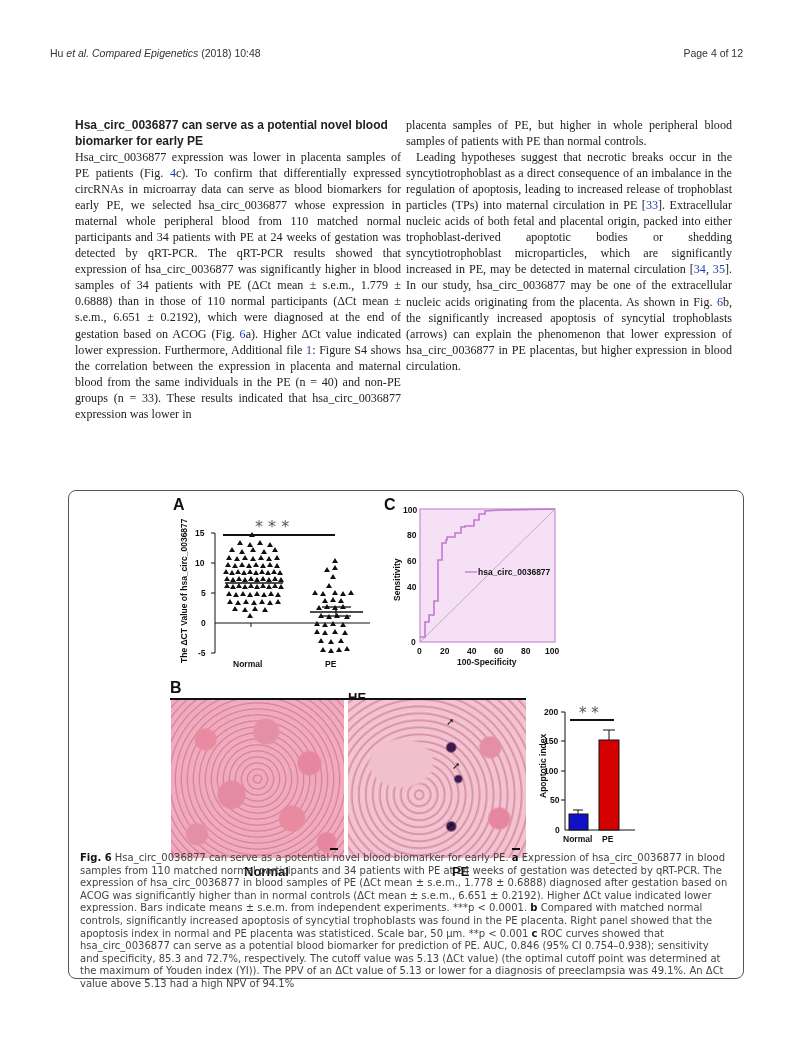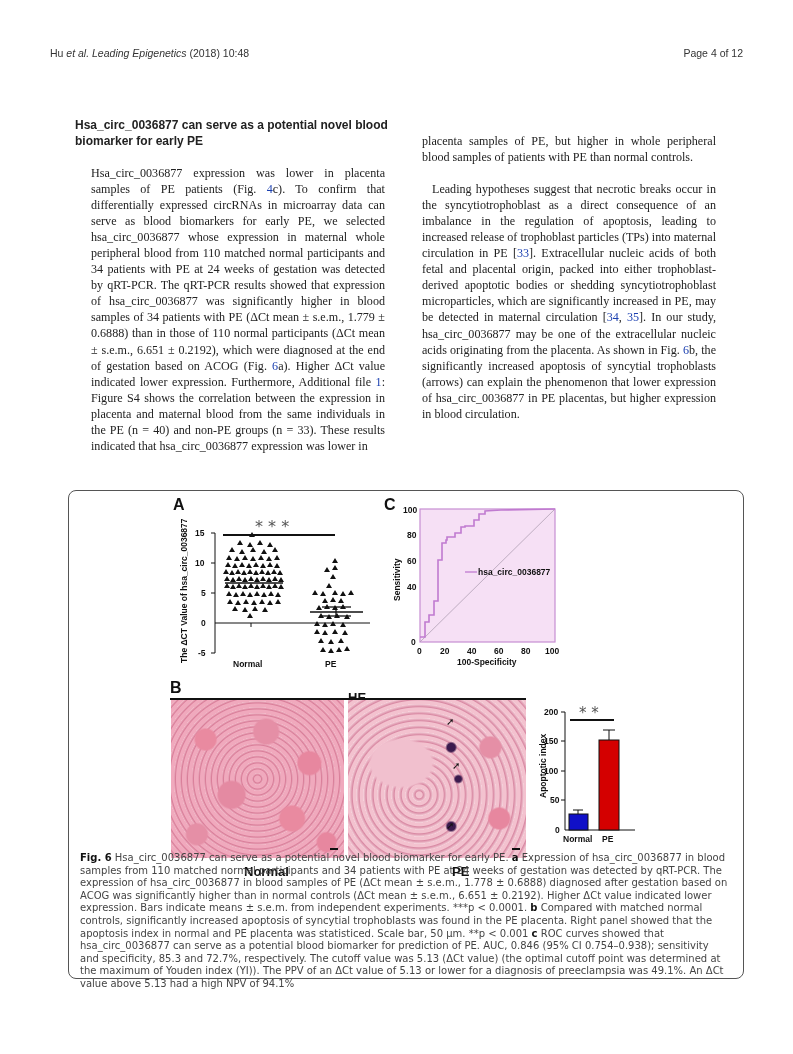--- a/index.html
+++ b/index.html
@@ -3,36 +3,36 @@
 <meta charset="utf-8">
 <style>
   html, body { margin:0; padding:0; background:#ffffff; }
   body { width:793px; height:1054px; position:relative; overflow:hidden; font-family:"Liberation Serif", serif; color:#222; }
   .running-head { position:absolute; top:47px; left:50px; right:50px; font-family:"Liberation Sans", sans-serif; font-size:10.5px; color:#333; display:flex; justify-content:space-between; }
   .running-head i { font-style:italic; }
   .col { position:absolute; top:117px; width:326px; font-size:12.1px; line-height:16.05px; text-align:justify; }
   .col.left { left:75px; }
   .col.right { left:406px; }
   .sec-title { font-family:"Liberation Sans", sans-serif; font-weight:bold; font-size:12px; line-height:16px; margin:0; text-align:left; }
-  .col p { margin:16px; }
+  .col p { margin:0; }
   .col p.indent { text-indent:10px; }
   .ref { color:#1a3fb0; }
   .fig-box { position:absolute; left:68px; top:490px; width:676px; height:489px; border:1.3px solid #555; border-radius:8px; box-sizing:border-box; }
   .panel-letter { position:absolute; font-family:"Liberation Sans", sans-serif; font-weight:bold; font-size:16px; color:#111; }
   .axis-text { font-family:"Liberation Sans", sans-serif; font-weight:bold; font-size:8.5px; fill:#111; }
   .hist { position:absolute; top:700px; height:158px; overflow:hidden; }
   .hist-label { position:absolute; font-family:"Liberation Sans", sans-serif; font-weight:bold; font-size:13px; color:#111; }
   .caption { position:absolute; left:80px; top:852px; width:650px; font-family:"DejaVu Sans", sans-serif; font-size:10px; line-height:12.6px; color:#444; }
   .caption b { color:#111; }
 </style>
 </head>
 <body>
 
 <div class="running-head">
-  <span><span>Hu </span><i>et al. Leading Epigenetics</i><span> (2018) 10:48</span></span>
+  <span><span>Hu </span><i>et al. Compared Epigenetics</i><span> (2018) 10:48</span></span>
   <span>Page 4 of 12</span>
 </div>
 
 <div class="col left">
   <h3 class="sec-title">Hsa_circ_0036877 can serve as a potential novel blood biomarker for early PE</h3>
   <p><span>Hsa_circ_0036877 expression was lower in placenta samples of PE patients (Fig. </span><a class="ref">4</a><span>c). To confirm that differentially expressed circRNAs in microarray data can serve as blood biomarkers for early PE, we selected hsa_circ_0036877 whose expression in maternal whole peripheral blood from 110 matched normal participants and 34 patients with PE at 24 weeks of gestation was detected by qRT-PCR. The qRT-PCR results showed that expression of hsa_circ_0036877 was significantly higher in blood samples of 34 patients with PE (ΔCt mean ± s.e.m., 1.779 ± 0.6888) than in those of 110 normal participants (ΔCt mean ± s.e.m., 6.651 ± 0.2192), which were diagnosed at the end of gestation based on ACOG (Fig. </span><a class="ref">6</a><span>a). Higher ΔCt value indicated lower expression. Furthermore, Additional file </span><a class="ref">1</a><span>: Figure S4 shows the correlation between the expression in placenta and maternal blood from the same individuals in the PE (n = 40) and non-PE groups (n = 33). These results indicated that hsa_circ_0036877 expression was lower in</span></p>
 </div>
 
 <div class="col right">
   <p>placenta samples of PE, but higher in whole peripheral blood samples of patients with PE than normal controls.</p>

